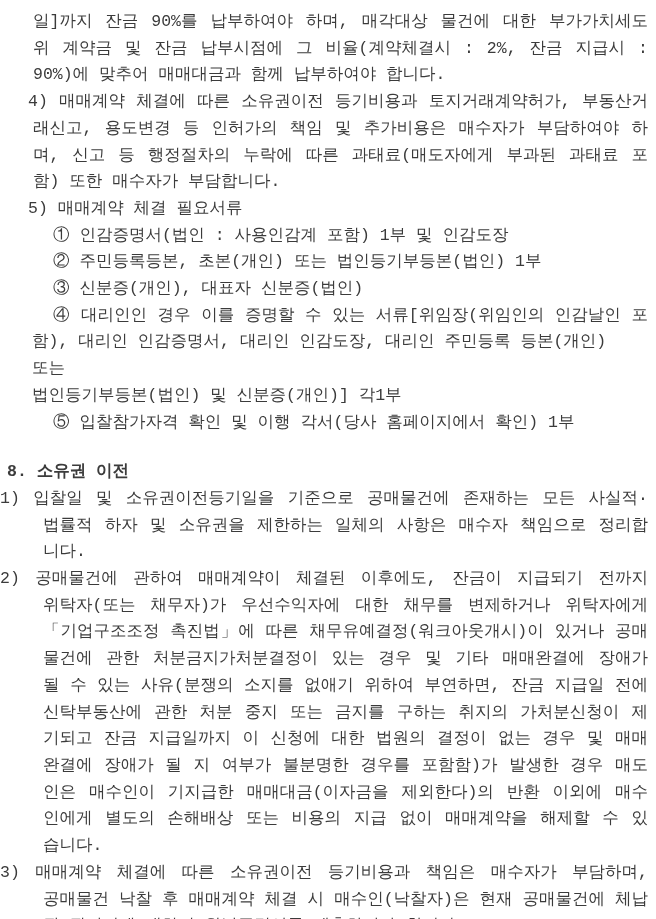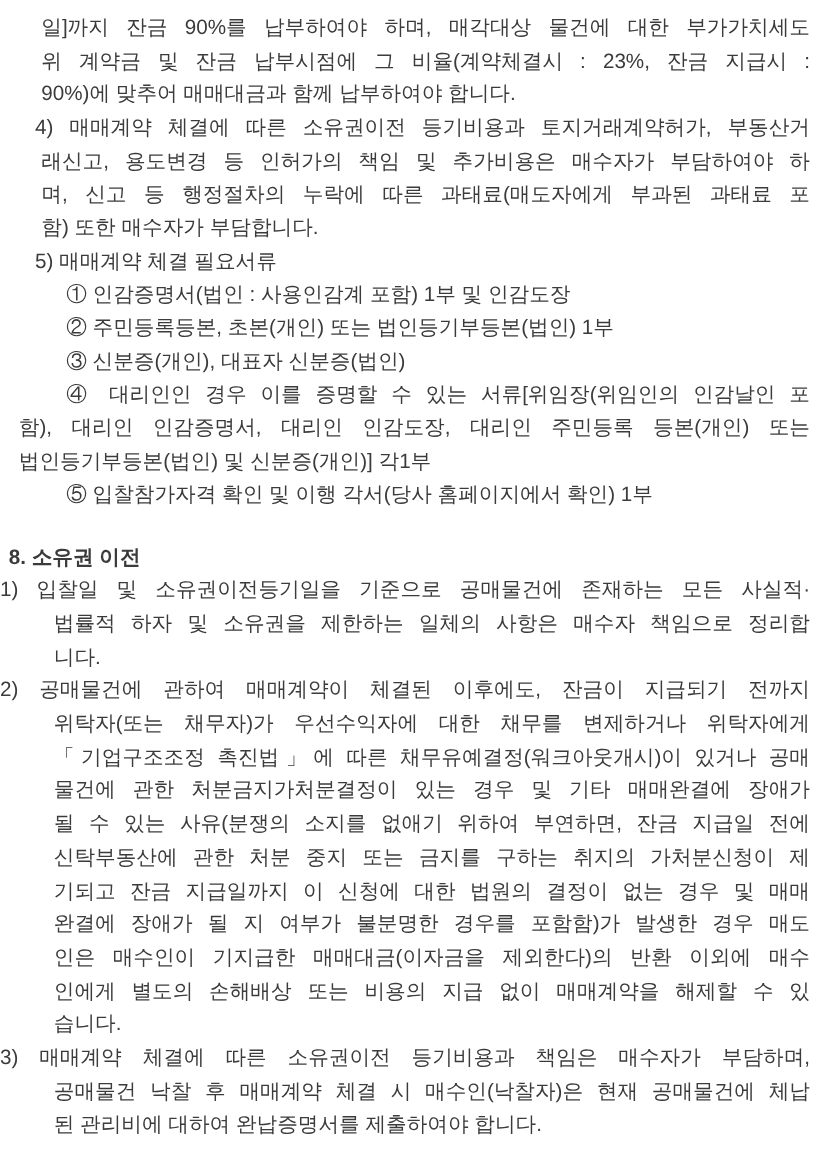--- a/index.html
+++ b/index.html
@@ -8,51 +8,51 @@
     width: 656px;
     height: 919px;
     background: #ffffff;
     overflow: hidden;
   }
   .doc {
     box-sizing: border-box;
     width: 656px;
     height: 919px;
     padding-top: 9px;
-    font-family: Liberation Sans, sans-serif;
+    font-family: Liberation Mono, monospace;
     font-size: 16.5px;
     line-height: 26.7px;
     color: #3b3b3b;
     word-break: keep-all;
   }
   .ln { margin-right: 8px; white-space: normal; }
   
   .i7  { margin-left: 7px;  }
   .i18 { margin-left: 28px; }
   .i28 { }
   .i33 { margin-left: 33px; }
-  .i35 { margin-left: 15px; }
+  .i35 { margin-left: 32px; }
   .i43 { margin-left: 43px; }
   .i53 { margin-left: 53px; }
   
   .j { text-align: justify; text-align-last: justify; }
   
   .ln { text-align: left; }
   .heading {
     font-weight: bold;
     margin-top: 23px;
   }
 </style>
 </head>
 <body>
 
 <div class="doc">
 
   <div class="ln i33 j">일]까지 잔금 90%를 납부하여야 하며, 매각대상 물건에 대한 부가가치세도</div>
-  <div class="ln i33 j">위 계약금 및 잔금 납부시점에 그 비율(계약체결시 : 23%, 잔금 지급시 :</div>
+  <div class="ln i33 j">위 계약금 및 잔금 납부시점에 그 비율(계약체결시 : 2%, 잔금 지급시 :</div>
   <div class="ln i33">90%)에 맞추어 매매대금과 함께 납부하여야 합니다.</div>
 
   <div class="ln i18 j">4) 매매계약 체결에 따른 소유권이전 등기비용과 토지거래계약허가, 부동산거</div>
   <div class="ln i33 j">래신고, 용도변경 등 인허가의 책임 및 추가비용은 매수자가 부담하여야 하</div>
   <div class="ln i33 j">며, 신고 등 행정절차의 누락에 따른 과태료(매도자에게 부과된 과태료 포</div>
   <div class="ln i33">함) 또한 매수자가 부담합니다.</div>
 
   <div class="ln i18">5) 매매계약 체결 필요서류</div>
   <div class="ln i53">① 인감증명서(법인 : 사용인감계 포함) 1부 및 인감도장</div>
   <div class="ln i53">② 주민등록등본, 초본(개인) 또는 법인등기부등본(법인) 1부</div>

